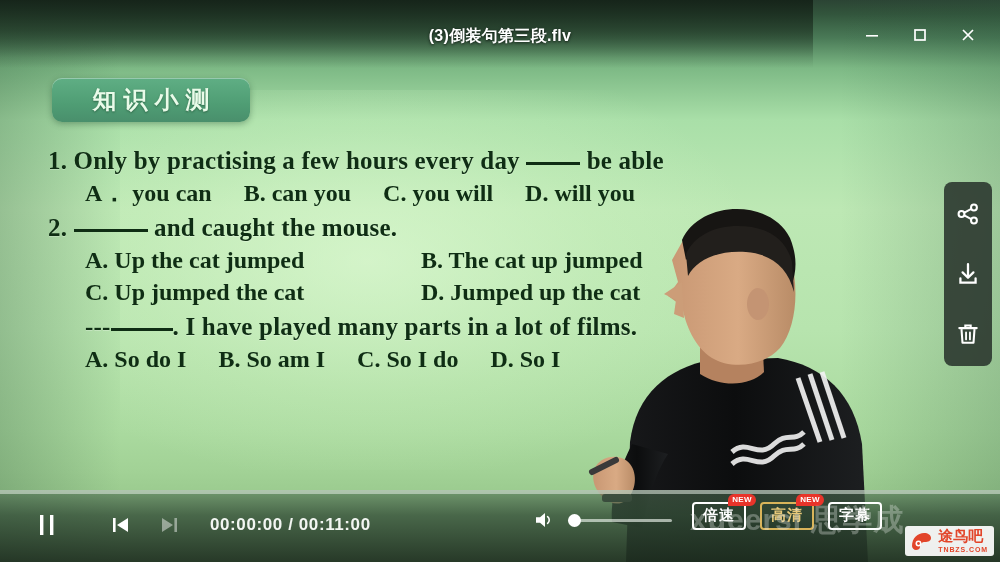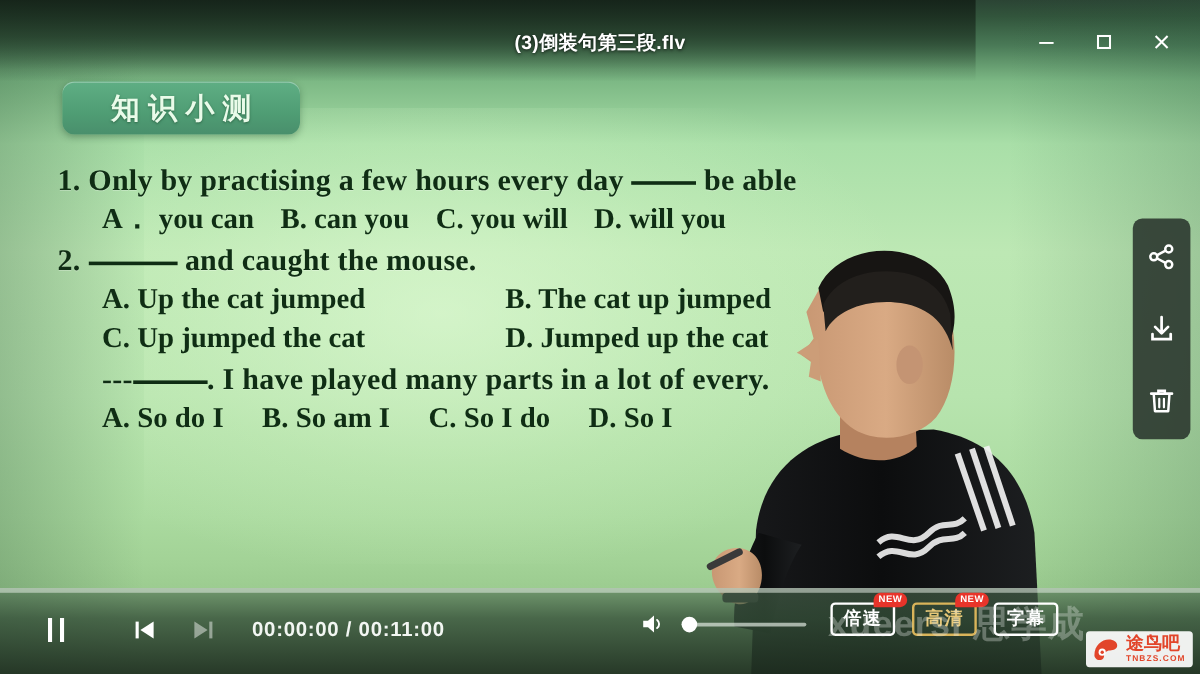--- a/index.html
+++ b/index.html
@@ -83,21 +83,21 @@
   .win-btn {
     width: 44px; height: 34px;
     display: flex; align-items: center; justify-content: center;
     cursor: pointer;
   }
   .win-btn svg { display:block; }
 
   
   .slide {
     position: absolute;
-    left: 0; top: 0;
+    left: 0; top: 10px;
     width: 832px; height: 490px;
     z-index: 10;
     overflow: hidden;
   }
   .quiz-badge {
     position: absolute;
     left: 52px; top: 68px;
     width: 198px; height: 44px;
     border-radius: 10px;
     background: linear-gradient(180deg, #5fae84 0%, #4f9d74 60%, #498f6c 100%);
@@ -143,21 +143,21 @@
   .blank {
     display: inline-block;
     border-bottom: 3px solid #0f2d14;
     vertical-align: 4px;
   }
   .blank.b1 { width: 54px; }
   .blank.b2 { width: 74px; }
   .blank.b3 { width: 62px; }
 
   
-  .row-q1-opts .opt + .opt { margin-left: 16px; }
+  .row-q1-opts .opt + .opt { margin-left: 26px; }
   .row-q2-opts .opt2 { display:inline-block; width: 330px; }
   .row-q3-opts .opt + .opt { margin-left: 26px; }
 
   
   .person {
     position: absolute;
     right: 118px; bottom: 0;
     width: 300px; height: 420px;
     z-index: 14;
     pointer-events: none;
@@ -366,21 +366,21 @@
             <span class="opt">B. The cat up jumped</span>
           </div>
           <div class="q-opts row-q2-opts">
             <span class="opt opt2">C. Up jumped the cat</span>
             <span class="opt">D. Jumped up the cat</span>
           </div>
         </div>
 
         <div class="q">
           <div class="q-line indent">
-            <span>---</span><span class="blank b3"></span><span>. I have played many parts in a lot of every.</span>
+            <span>---</span><span class="blank b3"></span><span>. I have played many parts in a lot of films.</span>
           </div>
           <div class="q-opts row-q3-opts">
             <span class="opt">A. So do I</span>
             <span class="opt">B. So am I</span>
             <span class="opt">C. So I do</span>
             <span class="opt">D. So I</span>
           </div>
         </div>
 
       </div>

